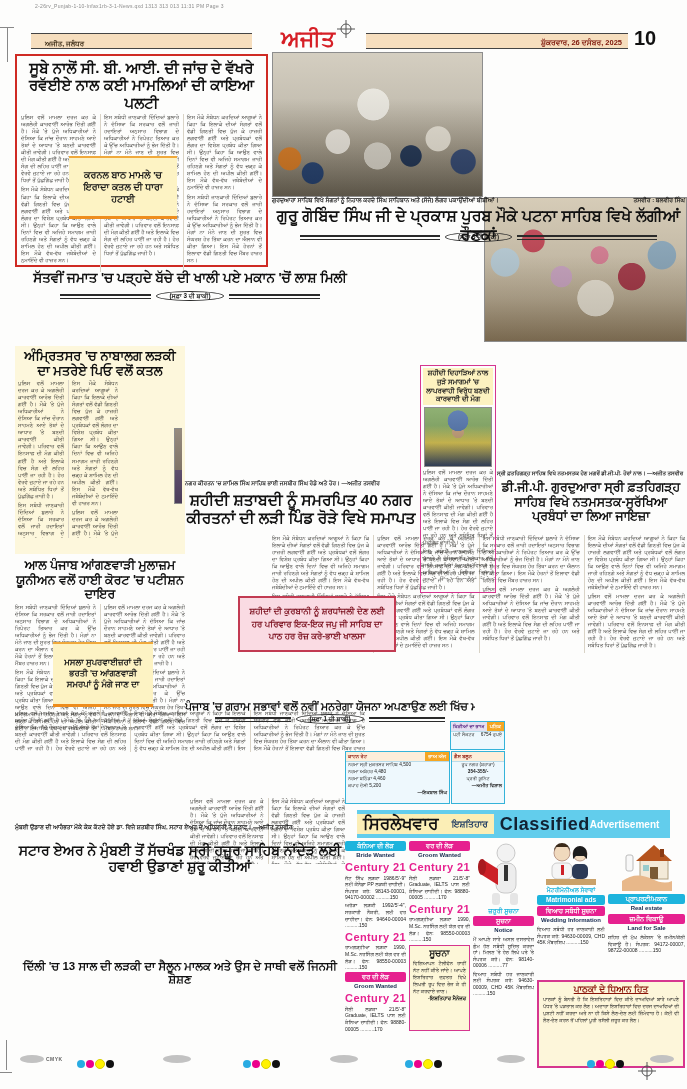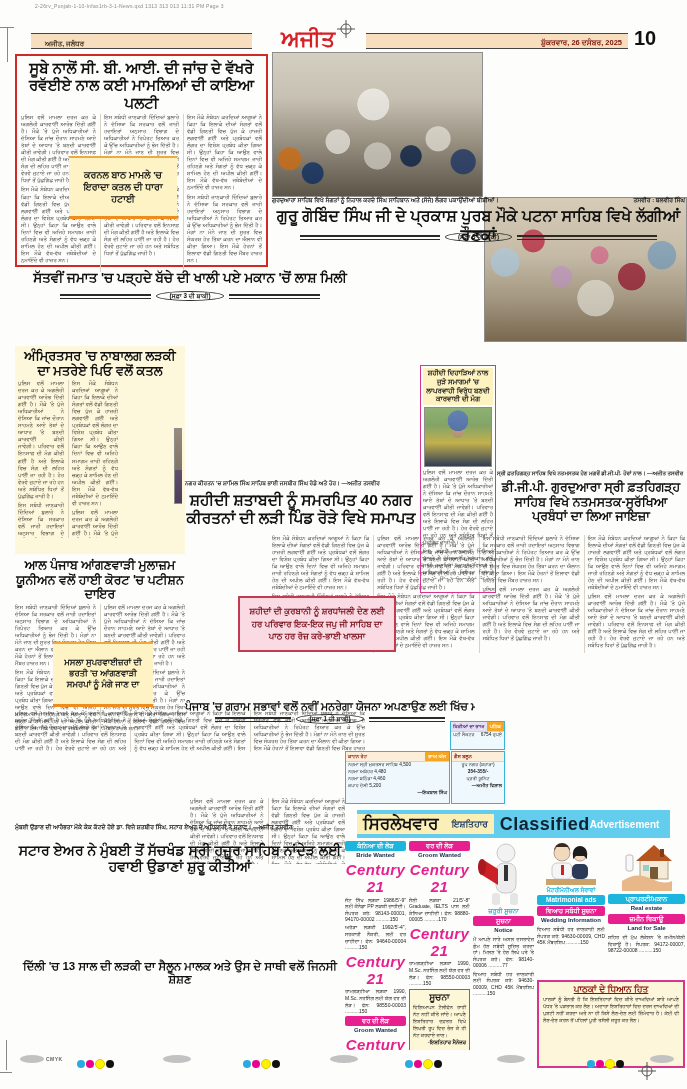--- a/index.html
+++ b/index.html
@@ -62,21 +62,21 @@
   .rbox .rt .t2{background:#f5a623;color:#fff;font-weight:bold;padding:1px 3px;font-size:5px}
   .rline{padding:0 2px;line-height:1.45}
   .rsign{text-align:right;padding:0 2px;font-weight:bold}
   
   .cbanner{display:flex;align-items:center;background:#62cdec;overflow:hidden}
   .cbanner .ypart{background:#fbeeb6;display:flex;align-items:center;padding:0 6px}
   .chead{color:#fff;text-align:center;font-size:6.6px;font-weight:bold;padding:1px 2px;border-radius:2px;line-height:1.2}
   .chead.cy{background:#1db4dd}
   .chead.pk{background:#e6218f}
   .chead-en{color:#16294e;font-size:6px;font-weight:bold;text-align:center;line-height:1.2;margin:1px 0 2px}
-  .century{color:#e6218f;font-weight:bold;font-style:italic;font-size:15px;text-align:center;letter-spacing:.4px;margin:2px 0 1px}
+  .century{color:#e6218f;font-weight:bold;font-size:11px;text-align:center;letter-spacing:.4px;margin:2px 0 1px}
   .ad{font-size:5px;line-height:1.32;color:#222;text-align:justify;margin:1.5px 0;word-break:break-word}
   .ccol{position:absolute;overflow:hidden}
   .ybox{background:#fdf7d8;border:1px solid #d6368f;padding:2px 3px;overflow:hidden}
   .ybox .yt{font-weight:bold;font-size:9px;text-align:center;color:#111;margin-bottom:1px}
   .ybox .yb{font-size:5px;line-height:1.4;text-align:justify;color:#222}
   .ybox .ys{font-size:5.3px;font-weight:bold;text-align:right}
   .readers{background:#fdf6da;border:2px solid #d6368f;padding:2px 4px;overflow:hidden}
   .readers .yt{color:#8a1408;font-weight:bold;font-size:9px;text-align:center;text-decoration:underline;margin-bottom:1px}
   .readers .yb{font-size:5px;line-height:1.38;text-align:justify;color:#222}
   

